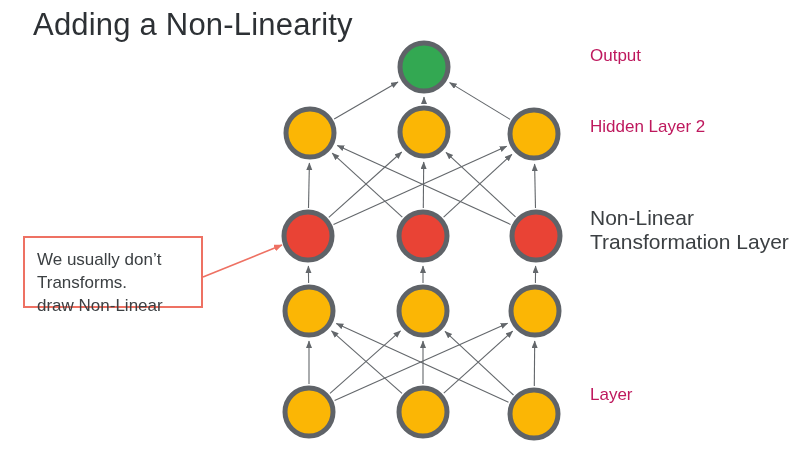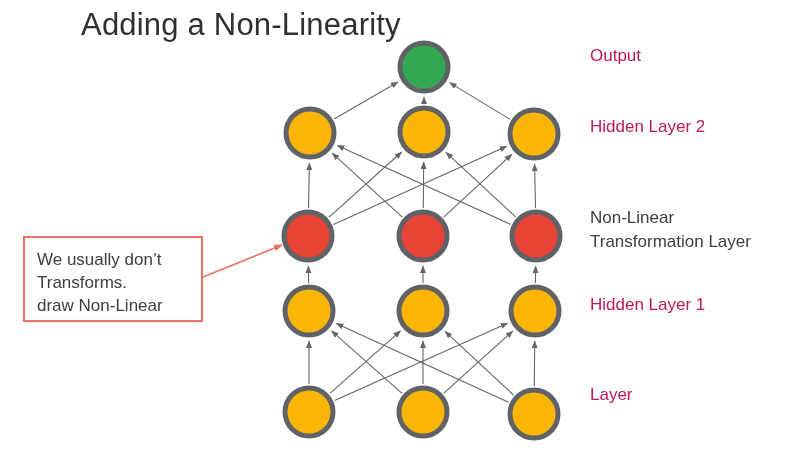--- a/index.html
+++ b/index.html
@@ -2,30 +2,30 @@
 <html><head>
 <meta charset="utf-8">
 <style>
   html,body{margin:0;padding:0;background:#fff;}
   .page{
     position:relative;width:798px;height:461px;background:#ffffff;
     font-family:"Liberation Sans",sans-serif;overflow:hidden;
   }
   .slide-title{
     position:absolute;left:33px;top:6px;font-size:31px;line-height:38px;
-    color:#2d3135;letter-spacing:0.2px;white-space:nowrap;margin-left:48px;
+    color:#2d3135;letter-spacing:0.2px;white-space:nowrap;
   }
   .net-svg{position:absolute;left:0;top:0;}
   .side-label{
     position:absolute;left:590px;font-size:17px;line-height:23px;
     color:#be185d;white-space:nowrap;
   }
-  .side-label-group{position:absolute;left:590px;font-size:17px;line-height:23.5px;color:#3c4043;white-space:nowrap;}
+  .side-label-group{position:absolute;left:590px;font-size:21px;line-height:23.5px;color:#3c4043;white-space:nowrap;}
   .callout{
-    position:absolute;left:23px;top:236px;width:180px;height:86px;
+    position:absolute;left:23px;top:236px;width:180px;height:72px;
     box-sizing:border-box;border:2px solid #ee7163;background:#ffffff;
     padding:10px 10px 0 12px;font-size:17px;line-height:23px;color:#3c4043;
   }
 </style>
 </head>
 <body>
 
 <div class="page">
 
   <svg class="net-svg" width="798" height="461" viewBox="0 0 798 461">
@@ -86,21 +86,20 @@
   <div class="slide-title">Adding a Non-Linearity</div>
 
   <div class="side-label" style="top:44px">Output</div>
   <div class="side-label" style="top:115px">Hidden Layer 2</div>
 
   <div class="side-label-group" style="top:206px">
     <div>Non-Linear</div>
     <div>Transformation Layer</div>
   </div>
 
-  <div class="side-label" style="top:293px">Hidden Layer 1</div>
   <div class="side-label" style="top:383px">Layer</div>
 
   <div class="callout" style="border-color: rgb(238, 113, 99);">
     <div>We usually don’t</div>
     <div>Transforms.</div>
     <div>draw Non-Linear</div>
   </div>
 
 </div>
 

